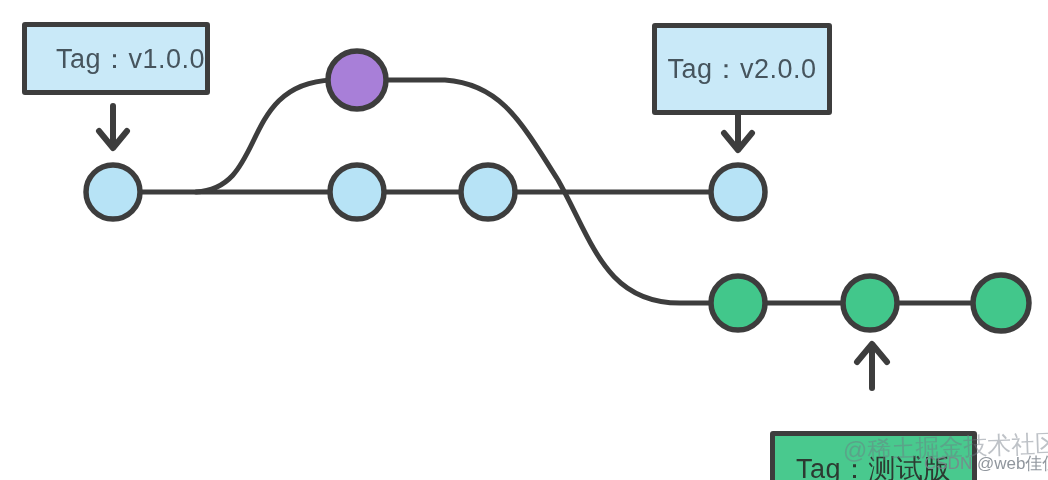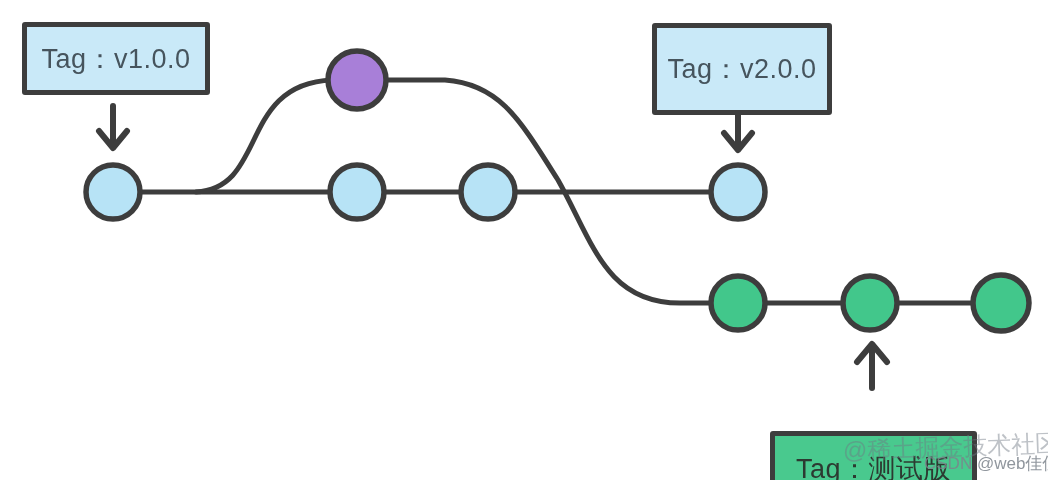--- a/index.html
+++ b/index.html
@@ -39,21 +39,21 @@
     border: 5px solid #3d3d3d;
     border-radius: 3px;
     box-sizing: border-box;
     font-size: 27px;
     letter-spacing: 0.5px;
     white-space: nowrap;
   }
   .tag-box--blue { background: #c9e9f8; color: #46545d; }
   .tag-box--green { background: #49c98e; color: #2c3a31; margin-top: 36px; }
 
-  .tag-v1   { left: 22px;  top: 22px;  width: 188px; height: 73px; }
+  .tag-v1   { left: 22px;  top: 22px;  width: 188px; height: 73px; justify-content: flex-end; }
   .tag-v2   { left: 652px; top: 23px;  width: 180px; height: 92px; }
   .tag-test { left: 770px; top: 395px; width: 207px; height: 75px; }
 
   .wm-community {
     position: absolute;
     left: 843px; top: 431px;
     font-size: 24px;
     color: rgba(110, 120, 130, 0.45);
     transform: rotate(-2deg);
     white-space: nowrap;

